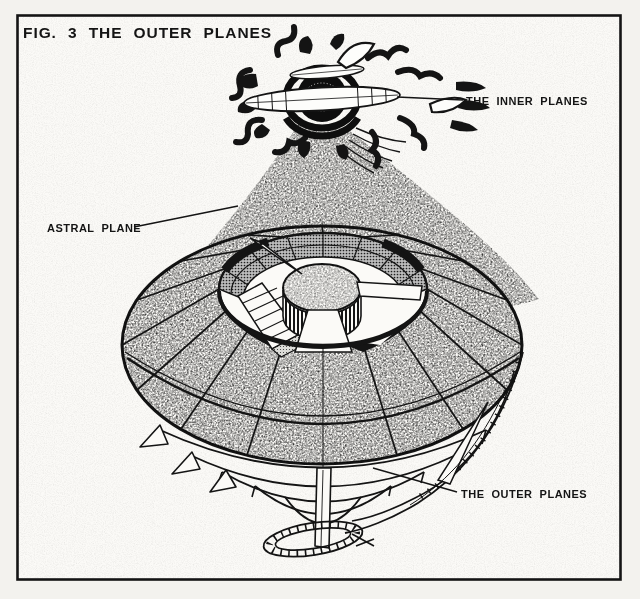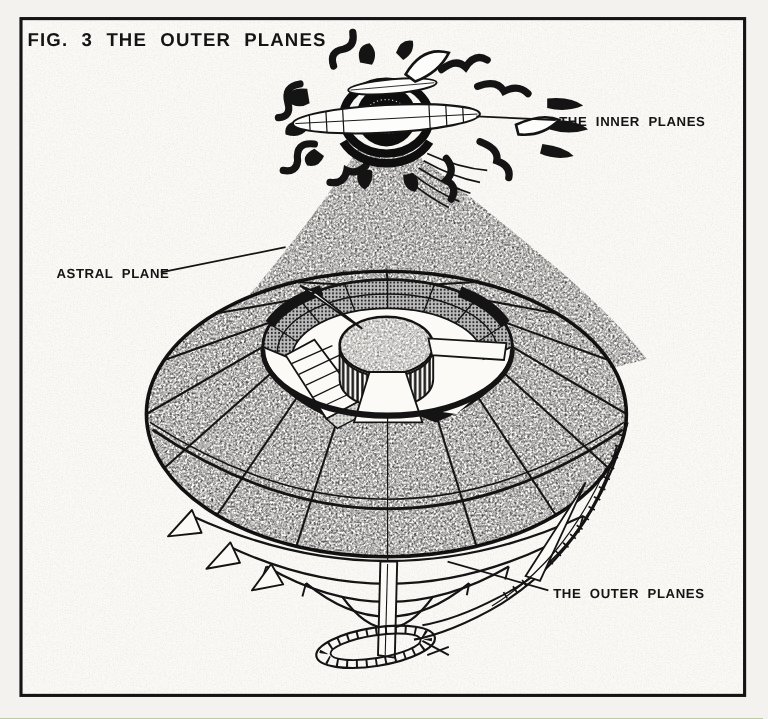--- a/index.html
+++ b/index.html
@@ -1,16 +1,16 @@
 <!DOCTYPE html>
 <html><head>
 <meta charset="utf-8">
 <style>
   html,body{margin:0;padding:0;background:#f3f2ee;}
-  .page{position:relative;width:640px;height:599px;background:#4d7c0f;overflow:hidden;}
+  .page{position:relative;width:640px;height:599px;background:#a21caf;overflow:hidden;}
   svg{display:block;}
   text{font-family:"Liberation Sans", sans-serif;fill:#141414;}
   .fig-title{font-size:15.5px;font-weight:700;letter-spacing:.06em;word-spacing:.38em;}
   .fig-label{font-size:11px;font-weight:700;letter-spacing:.045em;word-spacing:.32em;}
   .ink{stroke:#141414;fill:none;}
 </style>
 </head>
 <body>
 
 <div class="page">

